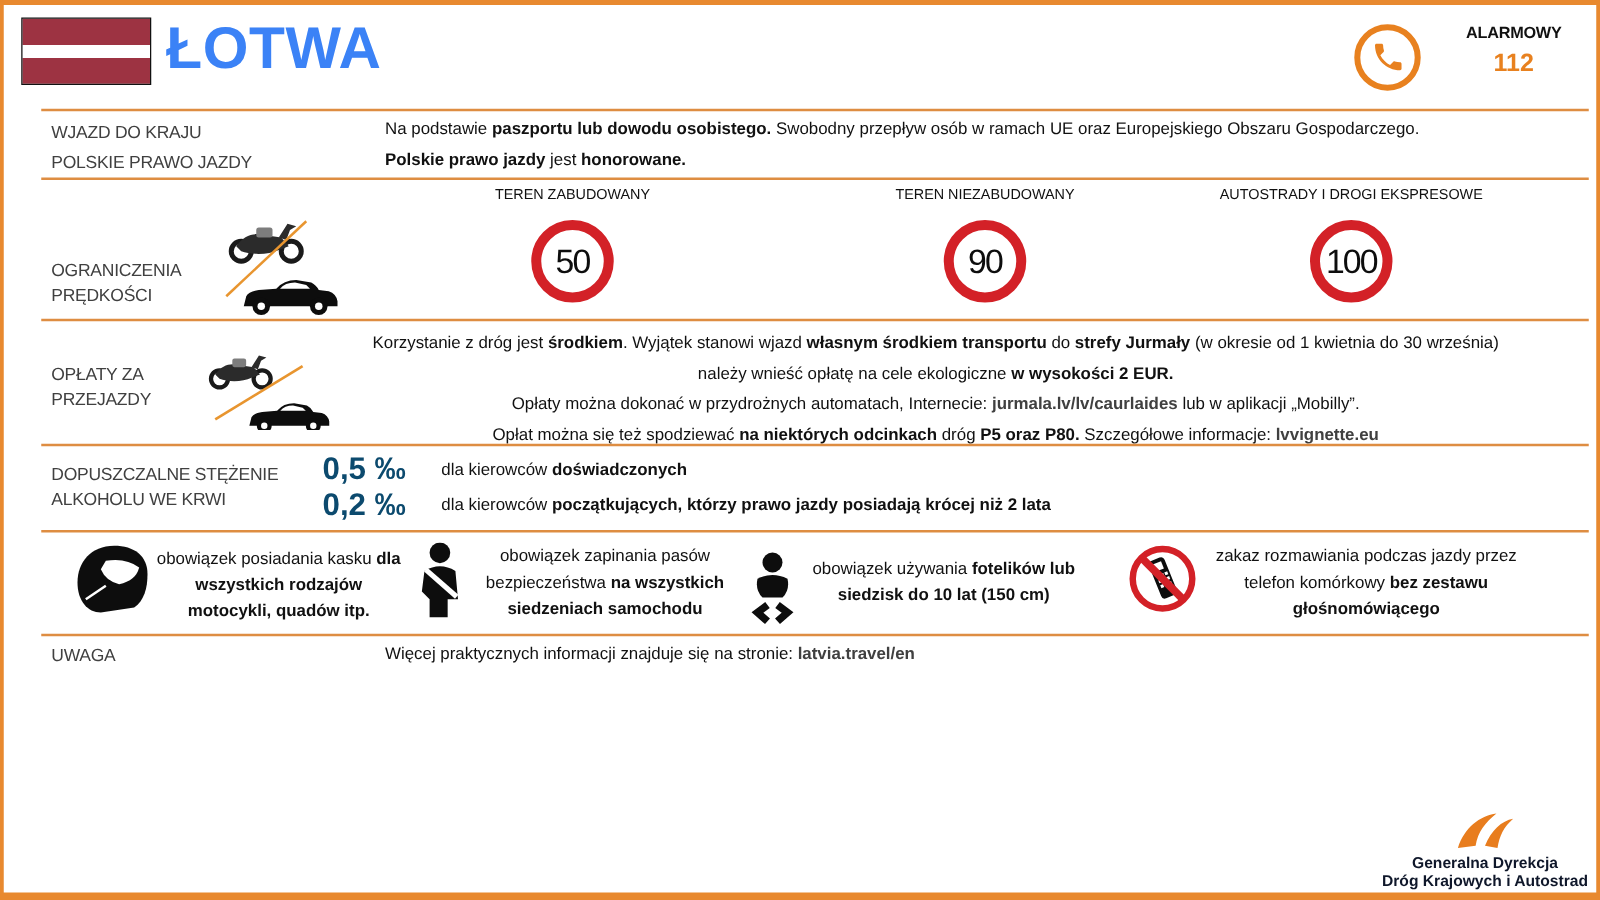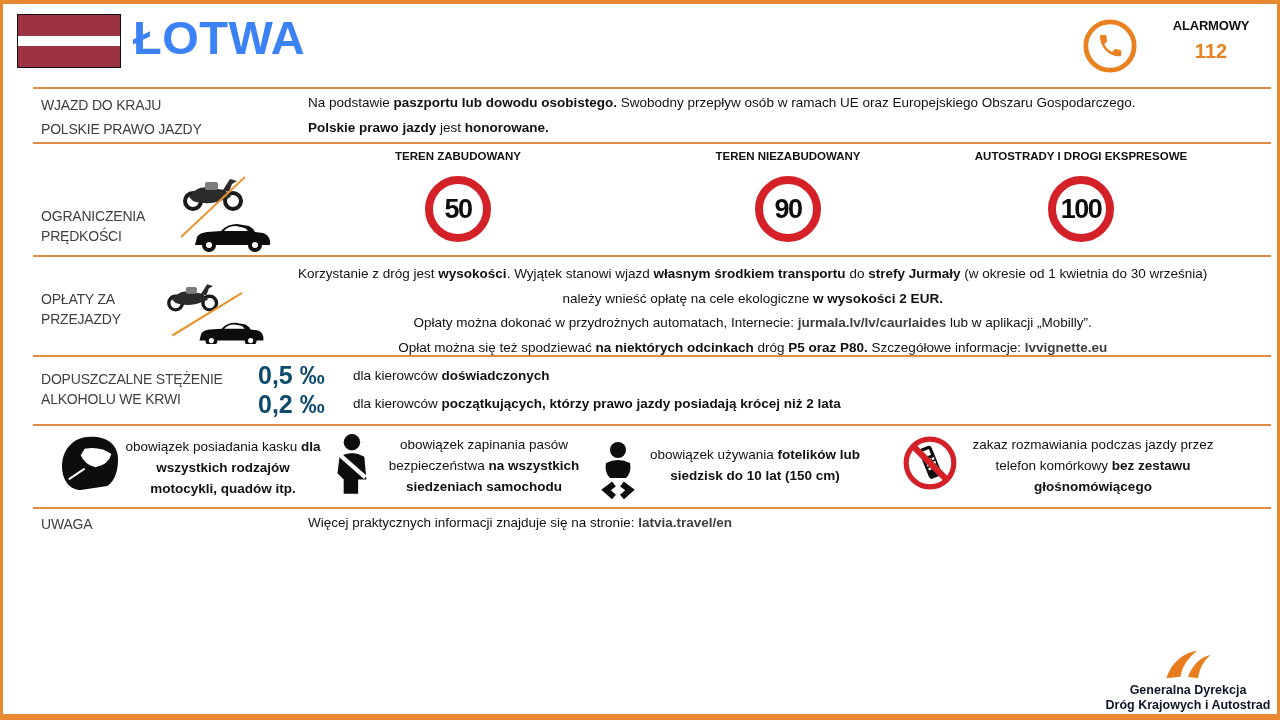--- a/index.html
+++ b/index.html
@@ -16,24 +16,24 @@
   .b { font-weight:bold; }
   .link { color:#404040; font-weight:bold; }
   .flag { position:absolute; left:14px; top:10px; width:102px; height:52px; border:1px solid #111;
     background:linear-gradient(to bottom,#9D3342 0 40%, #fff 40% 60%, #9D3342 60% 100%); }
   .title { position:absolute; left:130px; top:6px; font-size:47px; font-weight:bold; color:#3b82f6; letter-spacing:0.5px; }
   .emg-wrap { position:absolute; left:1146px; top:13px; width:124px; text-align:center; }
   .emg-line { font-weight:bold; font-size:13px; color:#111; line-height:18px; letter-spacing:-0.2px; }
   .emg-num { font-weight:bold; font-size:20px; color:#E8811F; margin-top:5px; }
   .phone-badge { position:absolute; left:1078px; top:13px; }
   .speed-col { position:absolute; top:146px; text-align:center; }
-  .speed-title { font-weight:bold; font-size:11.5px; color:#111; white-space:nowrap; }
+  .speed-title { font-weight:normal; font-size:11.5px; color:#111; white-space:nowrap; }
   .sign { width:50px; height:50px; margin:14px auto 0; background:#fff; border:8px solid #D32127;
     border-radius:50%; display:flex; align-items:center; justify-content:center; }
-  .sign span { font-weight:bold; font-size:27px; color:#0d0d0d; letter-spacing:-1.5px; }
+  .sign span { font-weight:normal; font-size:27px; color:#0d0d0d; letter-spacing:-1.5px; }
   .alc-val { position:absolute; left:255px; font-weight:bold; font-size:25px; color:#0c4a6e; white-space:nowrap; }
   .alc-txt { position:absolute; left:350px; font-size:13.5px; color:#111; white-space:nowrap; }
   .oblig-txt { position:absolute; text-align:center; font-size:13.5px; color:#111; line-height:21px; }
   .footer-org { position:absolute; left:1100px; top:679px; width:170px; text-align:center;
     font-weight:bold; font-size:12.5px; color:#0f172a; line-height:15px; }
   .logo-swoosh { position:absolute; left:1160px; top:645px; }
   svg { display:block; }
 </style>
 </head>
 <body>
@@ -124,21 +124,21 @@
 
   <div style="position:absolute; left:145px; top:265px">
     <svg width="120" height="75" viewBox="0 0 140 88">
       <use href="#moto" x="20" y="10"></use>
       <line x1="28" y1="78" x2="110" y2="28" stroke="#E8952F" stroke-width="2.5"></line>
       <use href="#car" x="58" y="58"></use>
     </svg>
   </div>
 
   <div class="txt" style="left:295px; top:258px; line-height:24.5px">
-    <div><span>Korzystanie z dróg jest </span><span class="b">wysokości</span><span>. Wyjątek stanowi wjazd </span><span class="b">własnym środkiem transportu</span><span> do </span><span class="b">strefy Jurmały</span><span> (w okresie od 1 kwietnia do 30 września)</span></div>
+    <div><span>Korzystanie z dróg jest </span><span class="b">środkiem</span><span>. Wyjątek stanowi wjazd </span><span class="b">własnym środkiem transportu</span><span> do </span><span class="b">strefy Jurmały</span><span> (w okresie od 1 kwietnia do 30 września)</span></div>
     <div><span>należy wnieść opłatę na cele ekologiczne </span><span class="b">w wysokości 2 EUR</span><span class="b">.</span></div>
     <div><span>Opłaty można dokonać w przydrożnych automatach, Internecie: </span><span class="link">jurmala.lv/lv/caurlaides</span><span> lub w aplikacji „Mobilly”.</span></div>
     <div><span>Opłat można się też spodziewać </span><span class="b">na niektórych odcinkach</span><span> dróg </span><span class="b">P5 oraz P80.</span><span> Szczegółowe informacje: </span><span class="link">lvvignette.eu</span></div>
   </div>
 
   <div class="sep" style="top:351px"></div>
 
   <div class="lbl" style="left:38px; top:365px">
     <div>DOPUSZCZALNE STĘŻENIE</div>
     <div>ALKOHOLU WE KRWI</div>

